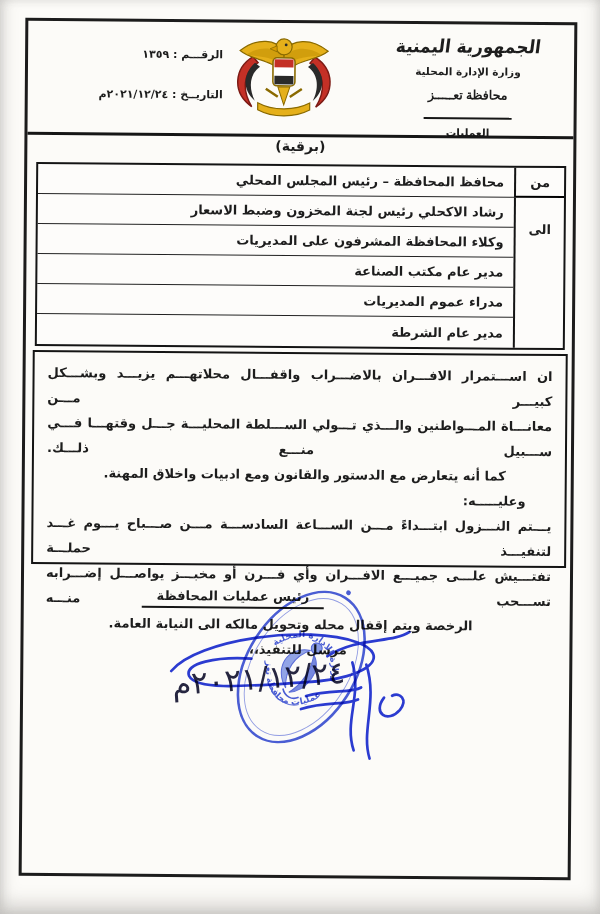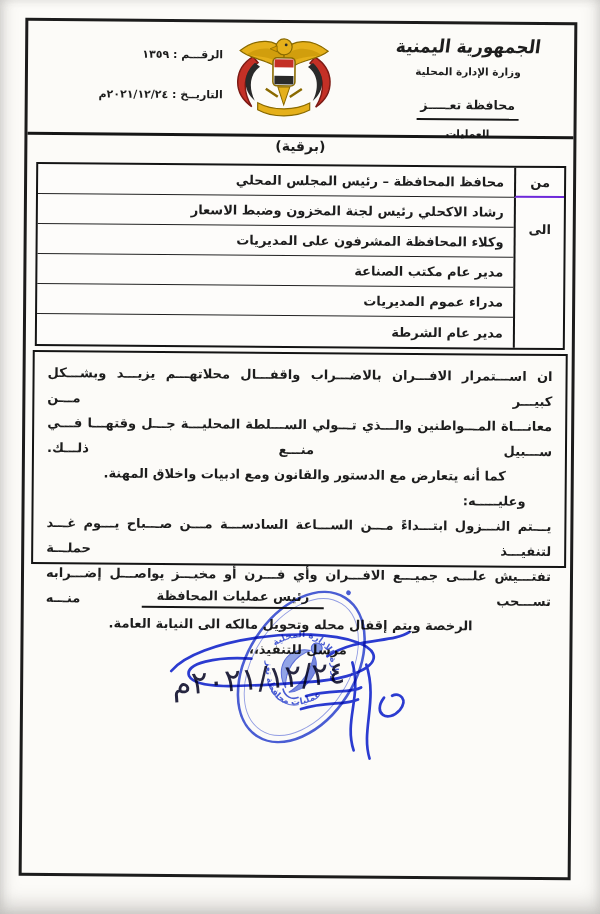--- a/index.html
+++ b/index.html
@@ -21,36 +21,36 @@
     direction:rtl;
   }
   
   .hdr-left { position:absolute; left:30px; top:26px; width:165px; direction:rtl; }
   .hdr-left .line { font-size:11px; font-weight:bold; letter-spacing:.5px; white-space:nowrap; }
   .hdr-left .line + .line { margin-top:27px; }
   .emblem { position:absolute; left:200px; top:8px; width:112px; height:92px; }
   .hdr-right { position:absolute; right:8px; top:12px; width:196px; text-align:center; direction:rtl; }
   .republic { font-size:17px; font-weight:bold; letter-spacing:-1px; transform:skewX(-7deg) scaleY(1.08); display:inline-block; }
   .ministry { font-size:10.5px; font-weight:bold; margin-top:9px; }
-  .govern   { font-size:12.5px; font-weight:bold; margin-top:20px; display:inline-block;
-              border-bottom:2px solid #161616; padding:0 4px 6px; }
+  .govern   { font-size:12.5px; font-weight:bold; margin-top:10px; display:inline-block;
+              border-bottom:2px solid #161616; padding:0 4px 14px;font-family:Liberation Serif, serif; }
   .dept     { font-size:10.5px; font-weight:bold; margin-top:7px; }
   .hdr-rule { position:absolute; top:111px; left:0; right:0; border-top:3px solid #161616; }
   .doc-type { position:absolute; top:115px; left:0; right:0; text-align:center;
               font-size:14px; font-weight:bold; }
   
   .route {
     position:absolute; top:141px; right:7px; left:9px; height:184px;
     border:2px solid #141414; display:grid;
     grid-template-columns:50px 1fr; grid-template-rows:repeat(6,1fr);
     direction:rtl; background:rgba(255,255,255,.35);
   }
   .lblcell { grid-column:1; display:flex; align-items:center; justify-content:center;
              font-size:13px; font-weight:bold; border-left:2px solid #141414; }
-  .lbl-from { grid-row:1; border-bottom:2px solid #6d28d9; }
+  .lbl-from { grid-row:1; border-bottom:2px solid #000000; }
   .lbl-to   { grid-row:2/7; align-items:flex-start; padding-top:24px; }
   .ccell { grid-column:2; font-size:13px; font-weight:bold; white-space:nowrap;
            display:flex; align-items:center; padding-right:10px;
            border-bottom:1.6px solid #222; }
   .ccell.last { border-bottom:none; }
   
   .bodybox {
     position:absolute; top:329px; right:4px; left:7px; height:214px;
     border:2.5px solid #141414; padding:8px 13px 6px;
     font-size:13px; font-weight:bold; line-height:25px; direction:rtl;

